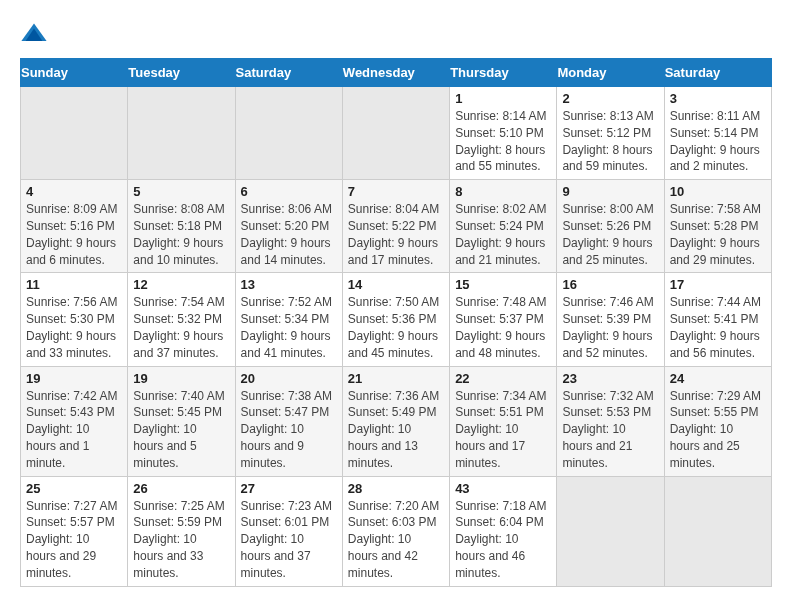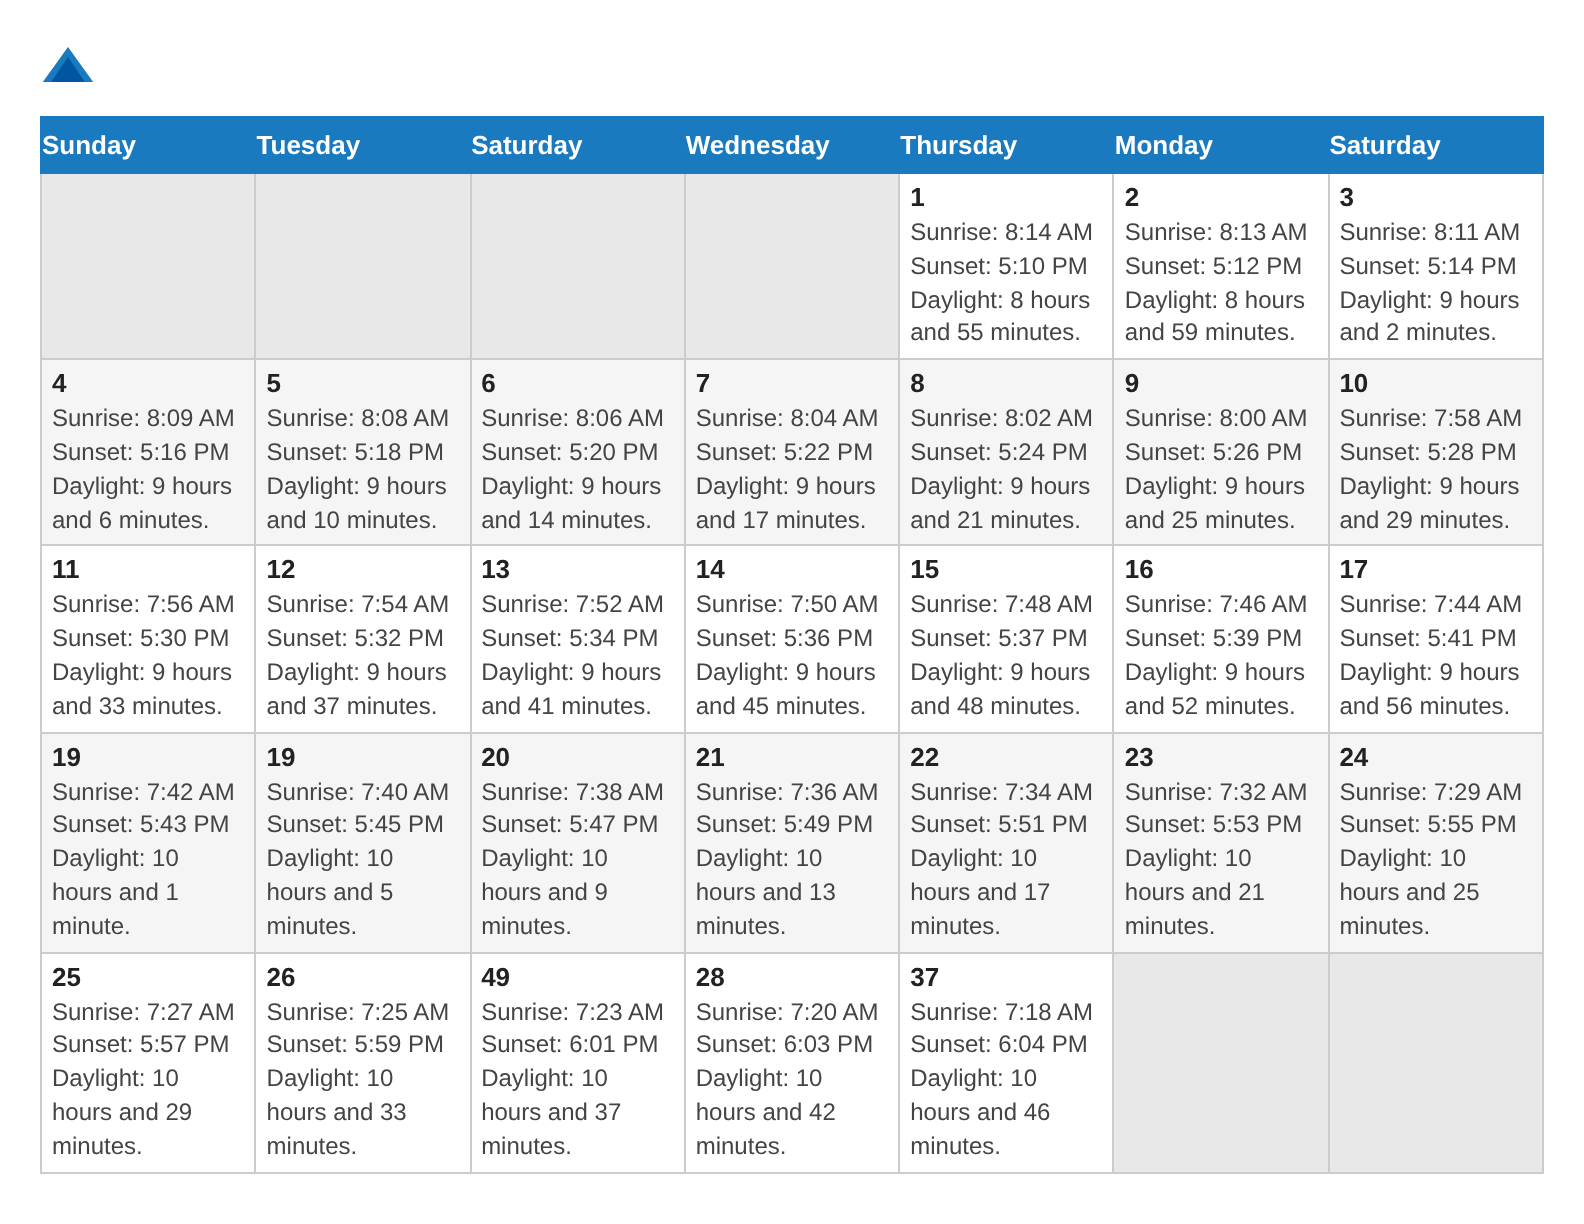--- a/index.html
+++ b/index.html
@@ -234,28 +234,28 @@
       <tr>
         <td>
           <div class="day-number">25</div>
           <div class="day-info">Sunrise: 7:27 AM<br>Sunset: 5:57 PM<br>Daylight: 10 hours and 29 minutes.</div>
         </td>
         <td>
           <div class="day-number">26</div>
           <div class="day-info">Sunrise: 7:25 AM<br>Sunset: 5:59 PM<br>Daylight: 10 hours and 33 minutes.</div>
         </td>
         <td>
-          <div class="day-number">49</div>
+          <div class="day-number">27</div>
           <div class="day-info">Sunrise: 7:23 AM<br>Sunset: 6:01 PM<br>Daylight: 10 hours and 37 minutes.</div>
         </td>
         <td>
           <div class="day-number">28</div>
           <div class="day-info">Sunrise: 7:20 AM<br>Sunset: 6:03 PM<br>Daylight: 10 hours and 42 minutes.</div>
         </td>
         <td>
-          <div class="day-number">37</div>
+          <div class="day-number">43</div>
           <div class="day-info">Sunrise: 7:18 AM<br>Sunset: 6:04 PM<br>Daylight: 10 hours and 46 minutes.</div>
         </td>
         <td class="empty-cell"></td>
         <td class="empty-cell"></td>
       </tr>
     </tbody>
 </table>
 
 </body></html>

